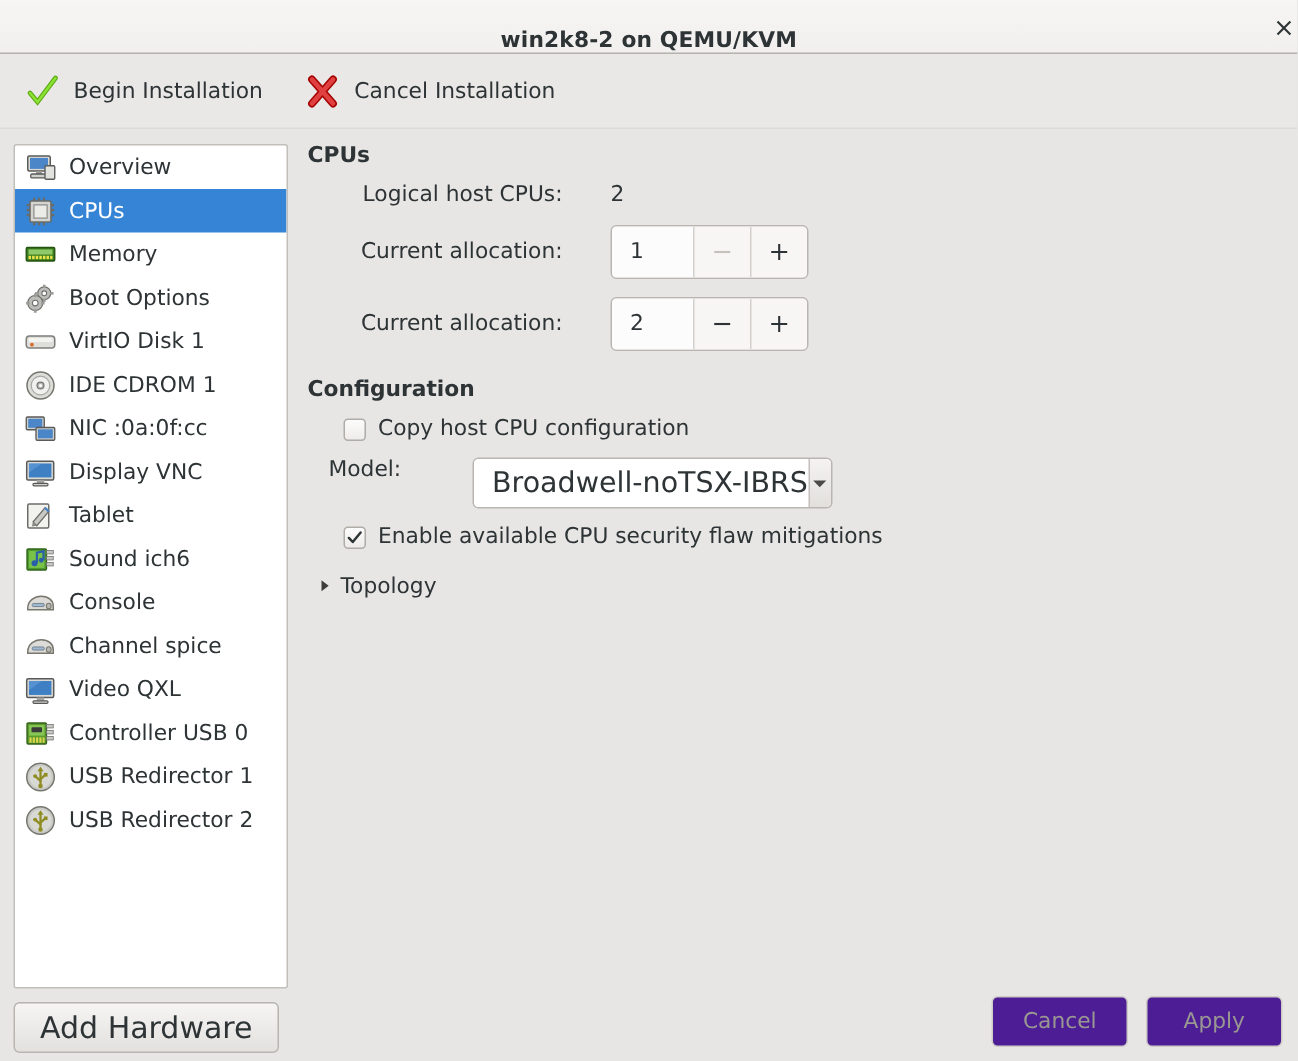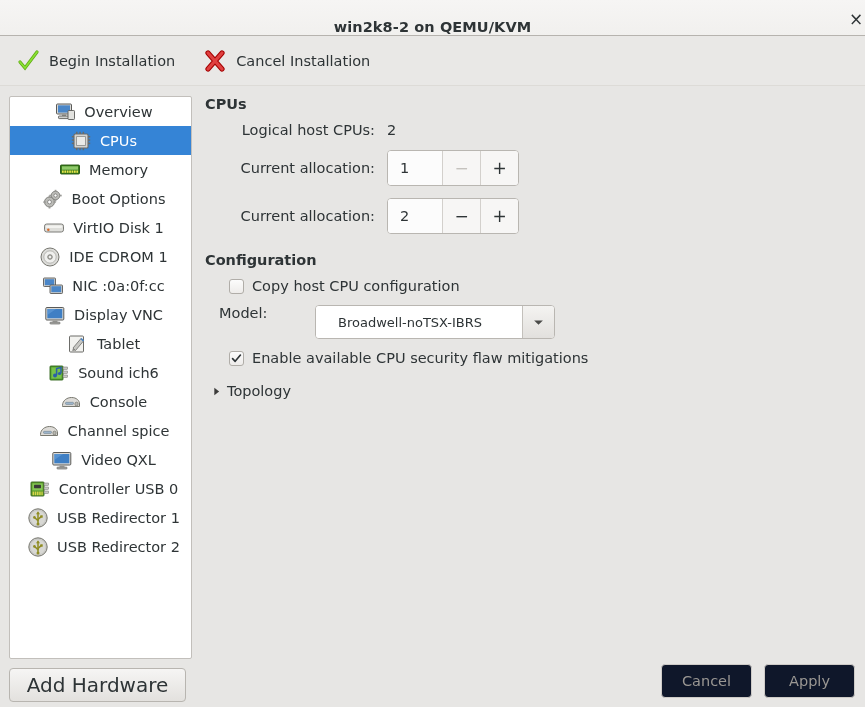--- a/index.html
+++ b/index.html
@@ -96,21 +96,20 @@
     box-sizing: border-box;
   }
   .side-item {
     display: flex;
     align-items: center;
     height: 29px;
     padding-left: 6px;
     gap: 8px;
     cursor: pointer;
     box-sizing: border-box;
-    justify-content: center;
   }
   .side-item.selected { background: #3584d6; }
   .side-item.selected .side-label { color: #ffffff; }
   .side-label {
     font-size: 14.5px;
     color: #2e3436;
     white-space: nowrap;
   }
   .side-icon {
     width: 22px; height: 22px;
@@ -145,20 +144,21 @@
   .section-title {
     font-weight: bold;
     font-size: 14.5px;
     color: #2e3436;
     margin: 0 0 10px 0;
   }
   .field-row {
     display: flex;
     align-items: center;
     margin-bottom: 12px;
+    gap: 20px;
   }
   .field-label {
     width: 182px;
     text-align: right;
     padding-right: 12px;
     font-size: 14.5px;
     color: #2e3436;
     box-sizing: border-box;
   }
   .field-value {
@@ -249,23 +249,23 @@
     border: 1px solid #b9b6b1;
     border-radius: 4px;
     overflow: hidden;
     cursor: pointer;
     background: #fff;
   }
   .combo-text {
     flex: 1;
     display: flex;
     align-items: center;
-    padding-left: 22px;
+    padding-left: 12px;
     background: #ffffff;
-    font-size: 13px;
+    font-size: 19px;
     color: #2e3436;
     white-space: nowrap;
   }
   .combo-arrow {
     width: 31px;
     display: flex;
     align-items: center;
     justify-content: center;
     background: linear-gradient(to bottom, #f4f3f1 0%, #e2e0dd 100%);
     border-left: 1px solid #c3c0bb;
@@ -289,21 +289,21 @@
     right: 10px;
     bottom: 9px;
     display: flex;
     gap: 12px;
   }
   .btn-flat {
     width: 91px;
     height: 34px;
     border: 1px solid #cecbc7;
     border-radius: 4px;
-    background: #0f172a;
+    background: #4c1d95;
     font-family: inherit;
     font-size: 14.5px;
     color: #9a9793;
     cursor: default;
     box-sizing: border-box;
   }
 </style>
 </head>
 <body>
 

